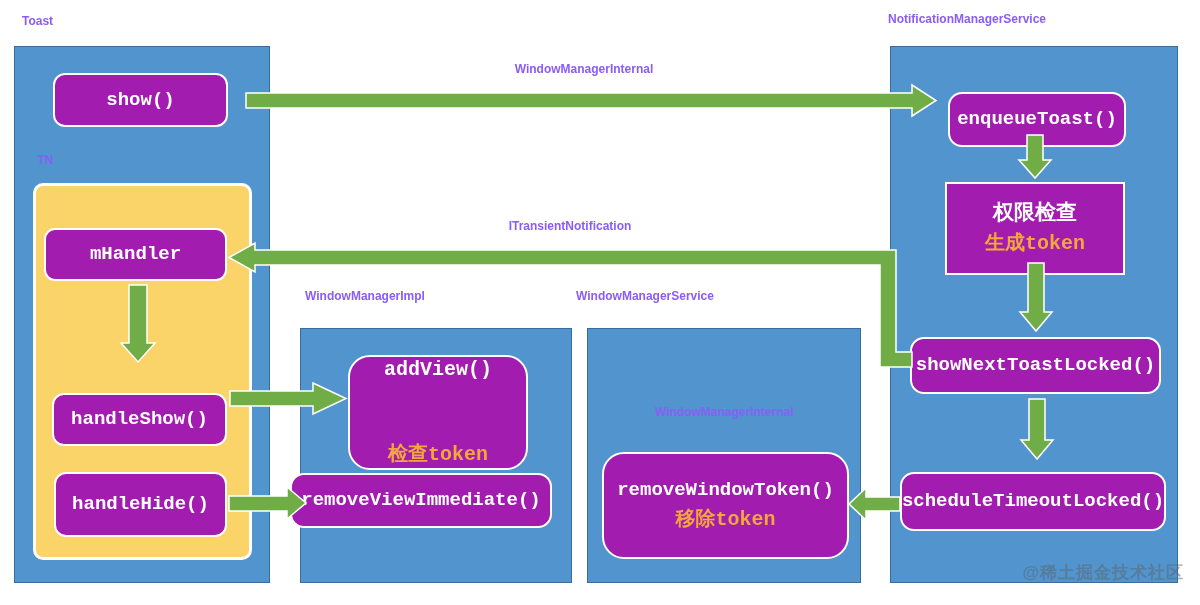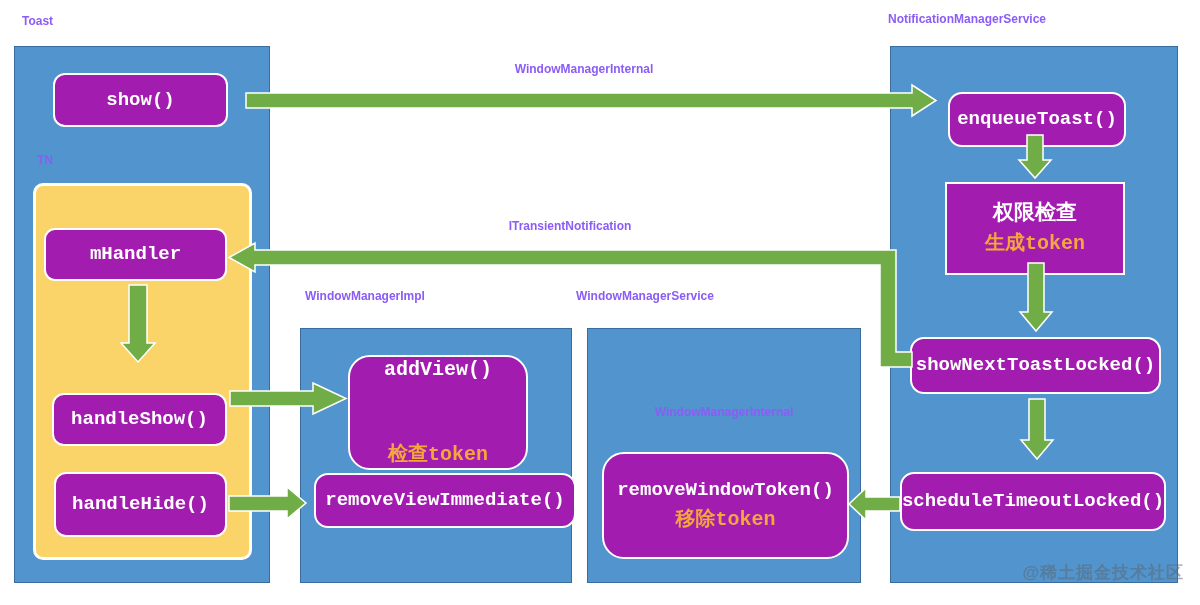--- a/index.html
+++ b/index.html
@@ -23,21 +23,21 @@
   .node .note{color:#f3a63a;font-size:20px;}
   #n-show{left:53px;top:73px;width:175px;height:54px;border-radius:12px;}
   #n-mhandler{left:44px;top:228px;width:183px;height:53px;border-radius:11px;}
   #n-handleshow{left:52px;top:375px;width:175px;height:53px;border-radius:12px;margin-top:18px;}
   #n-handlehide{left:54px;top:472px;width:173px;height:65px;border-radius:12px;}
   #n-enqueue{left:948px;top:92px;width:178px;height:55px;border-radius:14px;}
   #n-permission{left:945px;top:182px;width:180px;height:93px;border-radius:0;border-width:2px;font-size:21px;}
   #n-shownext{left:910px;top:337px;width:251px;height:57px;border-radius:14px;align-items:center;}
   #n-schedule{left:900px;top:472px;width:266px;height:59px;border-radius:14px;}
   #n-addview{left:348px;top:355px;width:180px;height:115px;border-radius:22px;font-size:20px;justify-content:space-between;}
-  #n-removeview{left:314px;top:473px;width:262px;height:55px;border-radius:14px;}
+  #n-removeview{left:290px;top:473px;width:262px;height:55px;border-radius:14px;}
   #n-removetoken{left:602px;top:452px;width:247px;height:107px;border-radius:22px;}
   
   .blabel{position:absolute;color:#8b5cf6;font-size:12px;z-index:5;white-space:nowrap;}
   #l-toast{left:22px;top:14px;}
   #l-tn{left:37px;top:153px;}
   #l-nms{left:888px;top:12px;}
   #l-wmi{left:305px;top:289px;}
   #l-wms{left:576px;top:289px;}
   #l-wminternal{left:587px;top:405px;width:274px;text-align:center;}
   #l-inotif{left:384px;top:62px;width:400px;text-align:center;}

